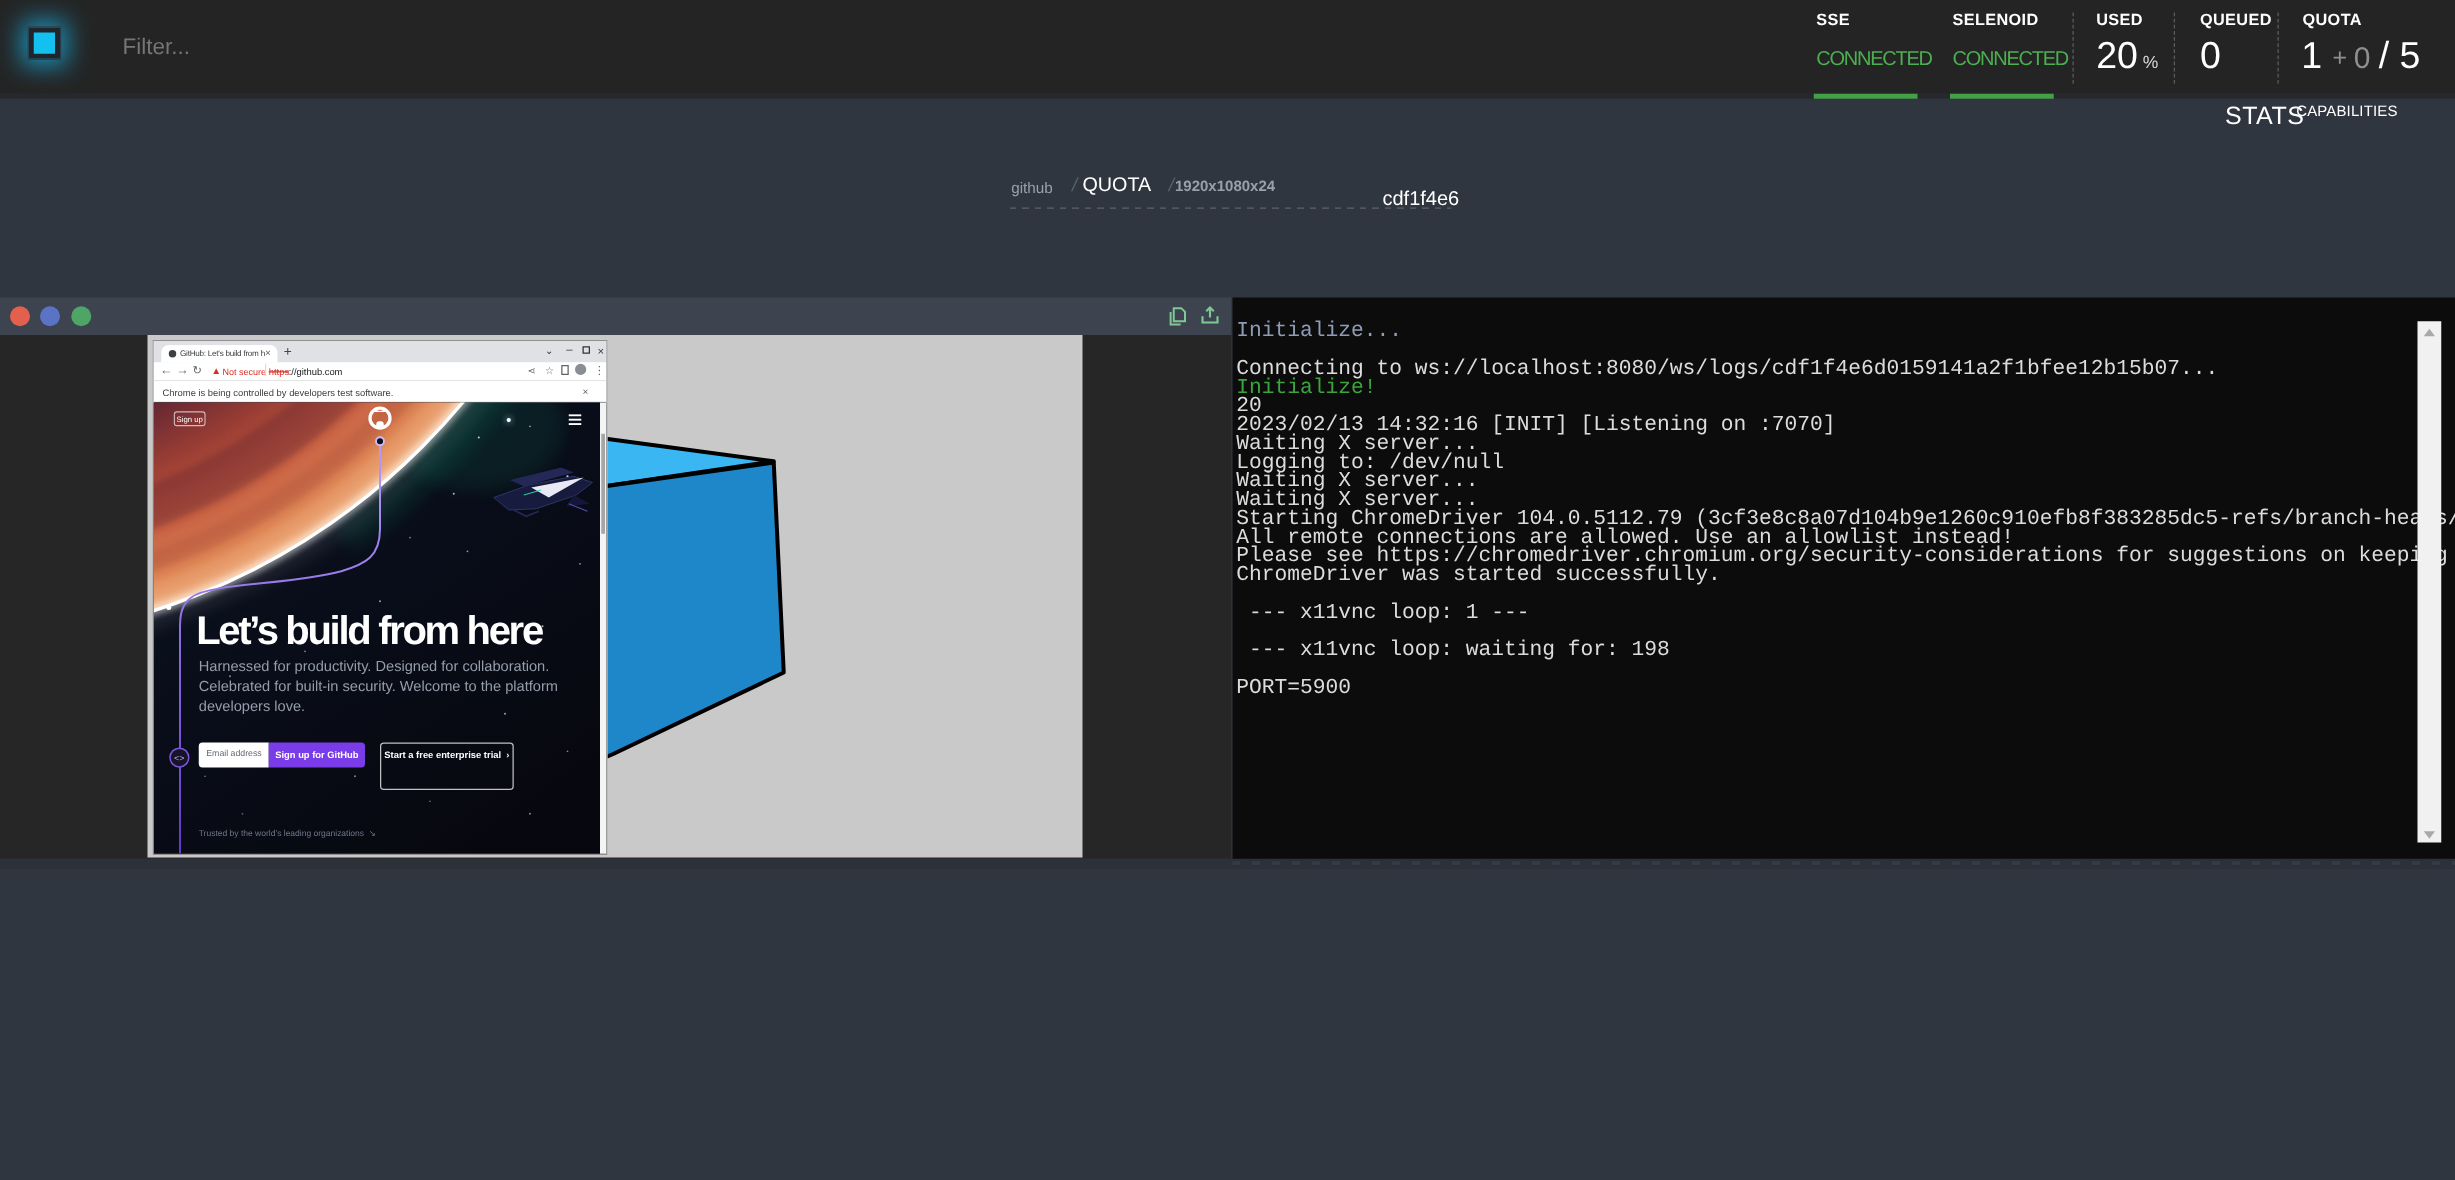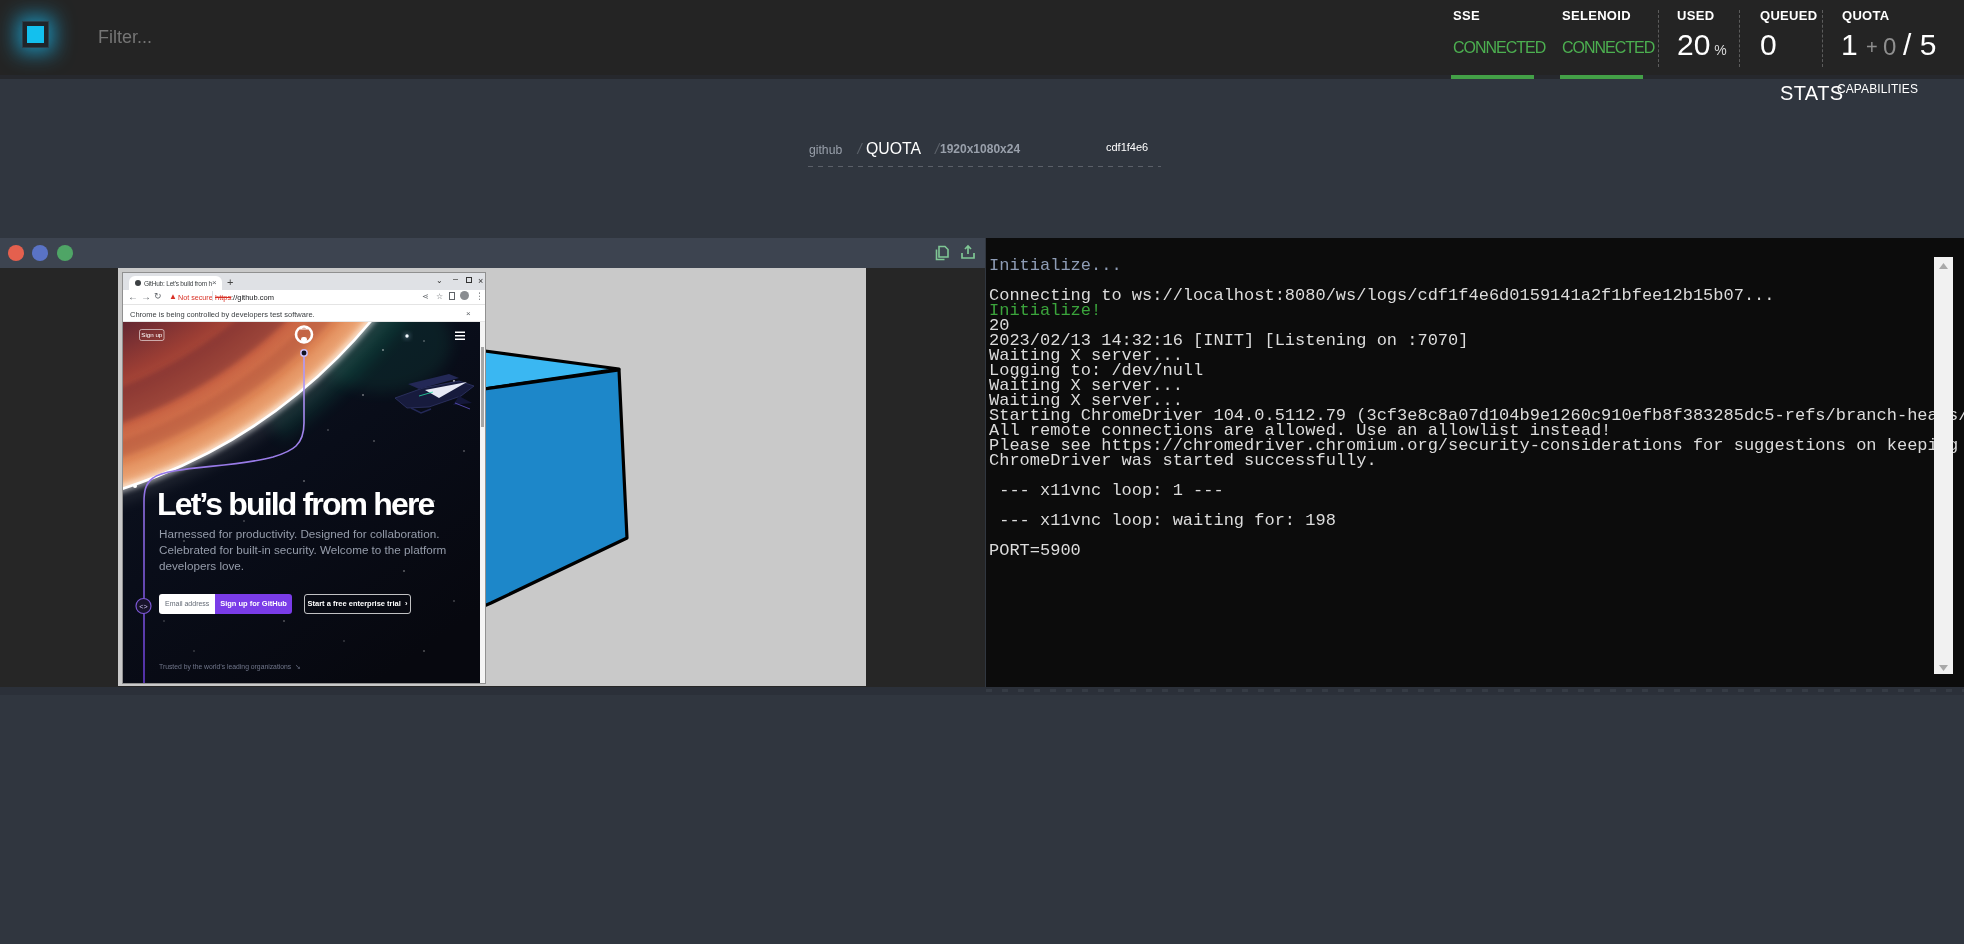--- a/index.html
+++ b/index.html
@@ -34,21 +34,21 @@
 <div class="abs" style="left:1903px;top:28px;font-size:30px;color:#fff">/&nbsp;5</div>
 
 <div class="abs" style="left:1780px;top:82px;font-size:20px;color:#fff;letter-spacing:.4px">STATS</div>
 <div class="abs" style="left:1837px;top:82px;font-size:12px;color:#fff;letter-spacing:.1px">CAPABILITIES</div>
 
 <div class="abs" style="left:809px;top:143px;font-size:12.2px;color:#99a0ab">github</div>
 <div class="abs" style="left:857.5px;top:140px;font-size:15px;color:#5b6169;font-style:italic">/</div>
 <div class="abs" style="left:866px;top:140px;font-size:15.8px;color:#fff">QUOTA</div>
 <div class="abs" style="left:935px;top:140px;font-size:15px;color:#5b6169;font-style:italic">/</div>
 <div class="abs" style="left:940px;top:142px;font-size:12px;color:#99a0ab;font-weight:bold">1920x1080x24</div>
-<div class="abs" style="left:1106px;top:141px;font-size:11px;color:#fff">cdf1f4e6</div>
+<div class="abs" style="left:1106px;top:151px;font-size:16px;color:#fff">cdf1f4e6</div>
 <div class="abs" style="left:808px;top:166px;width:353px;height:1px;background:repeating-linear-gradient(90deg,#5b6069 0,#5b6069 5px,transparent 5px,transparent 10px)"></div>
 
 <div class="abs" style="left:0;top:238px;width:985px;height:30px;background:#3d4450"></div>
 <div class="abs" style="left:8px;top:245px;width:16px;height:16px;border-radius:50%;background:#e4604e"></div>
 <div class="abs" style="left:32px;top:245px;width:16px;height:16px;border-radius:50%;background:#5a73c5"></div>
 <div class="abs" style="left:57px;top:245px;width:16px;height:16px;border-radius:50%;background:#4fa566"></div>
 
 <svg class="abs" style="left:934px;top:245px" width="16" height="16" viewBox="0 0 16 16">
       <path d="M5 1.5h6l3 3V12h-9z" fill="none" stroke="#7fc795" stroke-width="1.6"></path>
       <path d="M2.5 4.5v10h8" fill="none" stroke="#7fc795" stroke-width="1.6"></path>
@@ -187,21 +187,21 @@
       <text x="28.8" y="17.3" font-size="6.2" fill="#fff" text-anchor="middle">Sign up</text>
 
       <rect x="332" y="11.5" width="10" height="1.5" fill="#fff"></rect>
       <rect x="332" y="15" width="10" height="1.5" fill="#fff"></rect>
       <rect x="332" y="18.5" width="10" height="1.5" fill="#fff"></rect>
     </svg>
     <div class="abs" style="left:36px;top:204px;font-size:11.7px;line-height:16px;color:#959caa">Harnessed for productivity. Designed for collaboration.<br>Celebrated for built-in security. Welcome to the platform<br>developers love.</div>
     <div class="abs" style="left:34px;top:164px;font-size:32px;font-weight:bold;color:#fff;letter-spacing:-1.85px">Let’s build from here</div>
     <div class="abs" style="left:36px;top:271.5px;width:56px;height:20px;background:#fff;border-radius:3px 0 0 3px;font-size:7px;color:#636a75;line-height:20px;padding-left:6px">Email address</div>
     <div class="abs" style="left:92px;top:271.5px;width:77px;height:20px;background:#7a3ce8;border-radius:0 3px 3px 0;font-size:7.5px;font-weight:bold;color:#fff;line-height:20px;text-align:center">Sign up for GitHub</div>
-    <div class="abs" style="left:181px;top:271.5px;width:107px;height:20px;border:1px solid rgba(255,255,255,0.75);border-radius:3px;font-size:7.5px;font-weight:bold;color:#fff;line-height:18px;text-align:center">Start a free enterprise trial &nbsp;›</div>
+    <div class="abs" style="left:181px;top:271.5px;width:107px;height:38px;border:1px solid rgba(255,255,255,0.75);border-radius:3px;font-size:7.5px;font-weight:bold;color:#fff;line-height:18px;text-align:center">Start a free enterprise trial &nbsp;›</div>
     <div class="abs" style="left:36px;top:340.5px;font-size:6.8px;color:#70768a">Trusted by the world’s leading organizations&nbsp;&nbsp;↘</div>
   </div>
 
   <div class="abs" style="left:357px;top:49px;width:5px;height:361px;background:#f4f4f4"></div>
   <div class="abs" style="left:358px;top:74px;width:3px;height:80px;background:#a6a6a6"></div>
 </div>
 
 <div class="abs" style="left:986px;top:238px;width:978px;height:450px;background:#0c0c0c"></div>
 <div class="abs" style="left:0;top:687px;width:1964px;height:8px;background:#2b3039"></div>
 <div class="abs" style="left:986px;top:689px;width:978px;height:3px;background:repeating-linear-gradient(90deg,#353b44 0,#353b44 6px,transparent 6px,transparent 16px)"></div>

